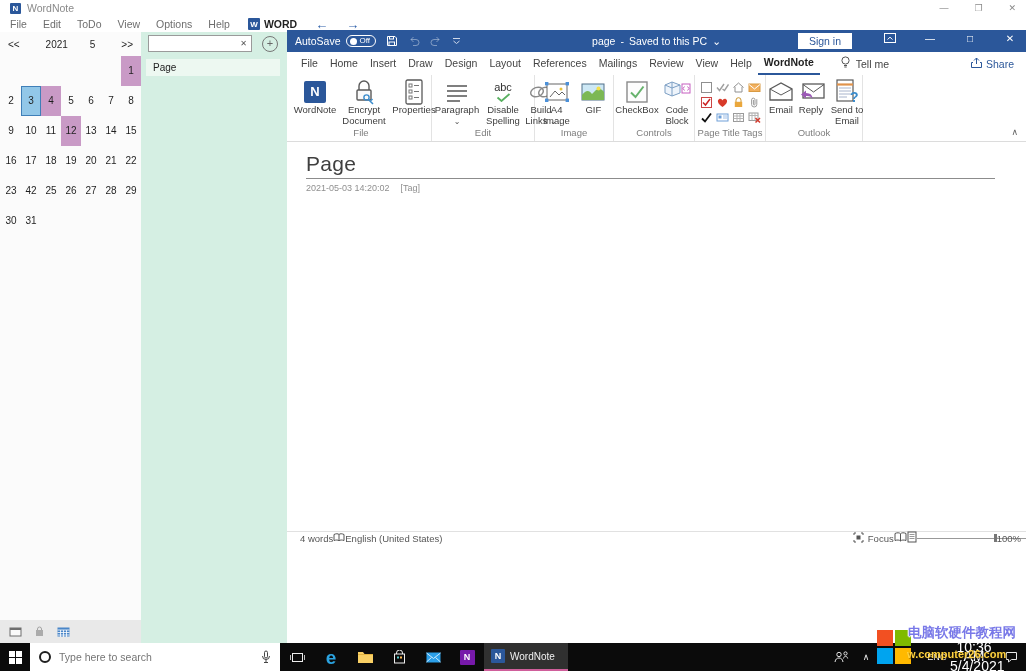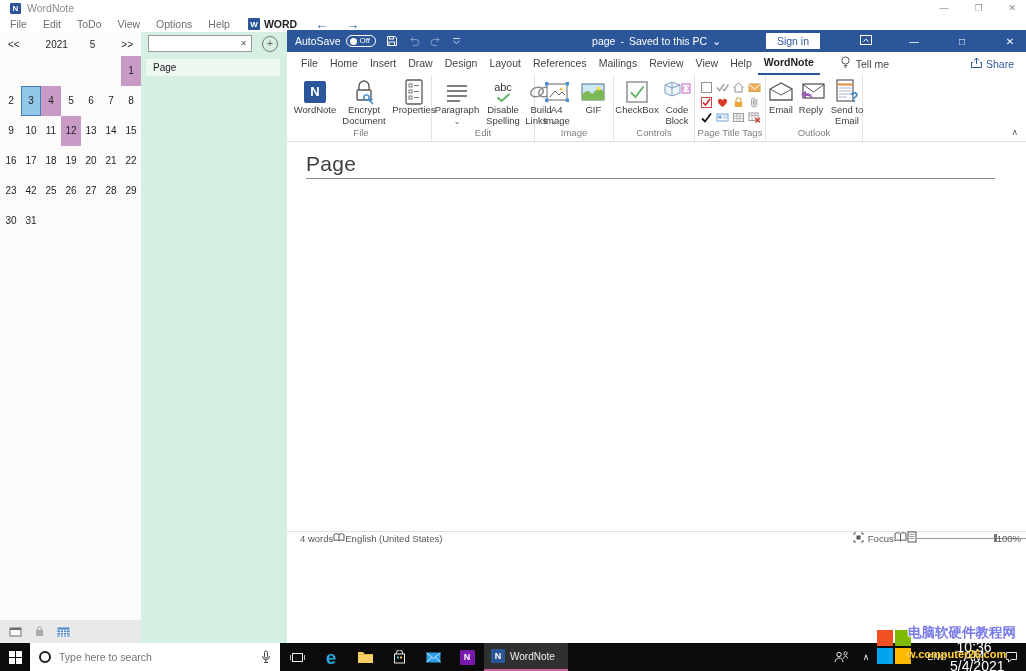--- a/index.html
+++ b/index.html
@@ -44,21 +44,21 @@
   .note-item{margin:0 7px 3px 5px;height:17px;line-height:17px;background:#edf8f1;font-size:10px;color:#222;padding-left:7px;cursor:default}
   
   #word-window{position:absolute;left:287px;top:30px;width:739px;height:514px;background:#fff}
   #w-titlebar{height:22px;background:#2b579a;color:#fff;display:flex;align-items:center;font-size:10.5px;position:relative}
   #autosave-label{margin-left:8px}
   #autosave-toggle{width:30px;height:12px;border:1px solid #fff;border-radius:7px;display:flex;align-items:center;margin-left:5px;padding:0 3px;gap:3px}
   #autosave-toggle .dot{width:7px;height:7px;border-radius:50%;background:#fff}
   #autosave-toggle .st{font-size:8px;line-height:10px}
   .qat{margin-left:10px;display:flex;align-items:center}
   #w-doc-title{position:absolute;left:50%;transform:translateX(-50%);display:flex;gap:5px;align-items:center;white-space:nowrap}
-  #w-tb-right{margin-left:auto;display:flex;align-items:center;gap:16px}
+  #w-tb-right{margin-left:auto;display:flex;gap:8px}
   #sign-in{background:#fff;color:#2b579a;font-size:10.5px;padding:2px 11px;margin-right:14px;cursor:default}
   .w-ctrl{width:32px;text-align:center;font-size:10px;cursor:default}
   
   #w-tabs{height:23px;display:flex;align-items:center;font-size:10.5px;color:#444;padding-left:8px}
   .tab{padding:0 6px;height:23px;line-height:23px;cursor:default}
   .tab.active{font-weight:bold;color:#222;border-bottom:2px solid #2b579a;line-height:21px}
   #tell-me{display:flex;align-items:center;gap:5px;margin-left:20px;color:#444}
   #share-btn{margin-left:auto;margin-right:12px;display:flex;align-items:center;gap:4px;color:#2b579a}
   
   #w-ribbon{position:relative;height:67px;border-bottom:1px solid #dcdcdc;display:flex;padding-left:4px}
@@ -550,20 +550,24 @@
         </div>
       </div>
       <div class="glabel">Outlook</div>
     </div>
     <span id="collapse-ribbon">∧</span>
   </div>
 
   <div id="w-doc">
     <div id="doc-title">Page</div>
     <div id="doc-rule"></div>
+    <div id="doc-meta">
+      <span>2021-05-03 14:20:02</span>
+      <span>[Tag]</span>
+    </div>
   </div>
 
   <div id="w-status">
     <span id="sb-left">
       <span>4 words</span>
       <span><svg width="12" height="9">
             <path d="M1 1.5C3 0.5 5 0.5 6 1.5 7 0.5 9 0.5 11 1.5v6C9 6.8 7 6.8 6 7.8 5 6.8 3 6.8 1 7.5z" fill="none" stroke="#555"></path>
             <path d="M6 1.5v6.3" stroke="#555"></path>
           </svg></span>
       <span>English (United States)</span>

